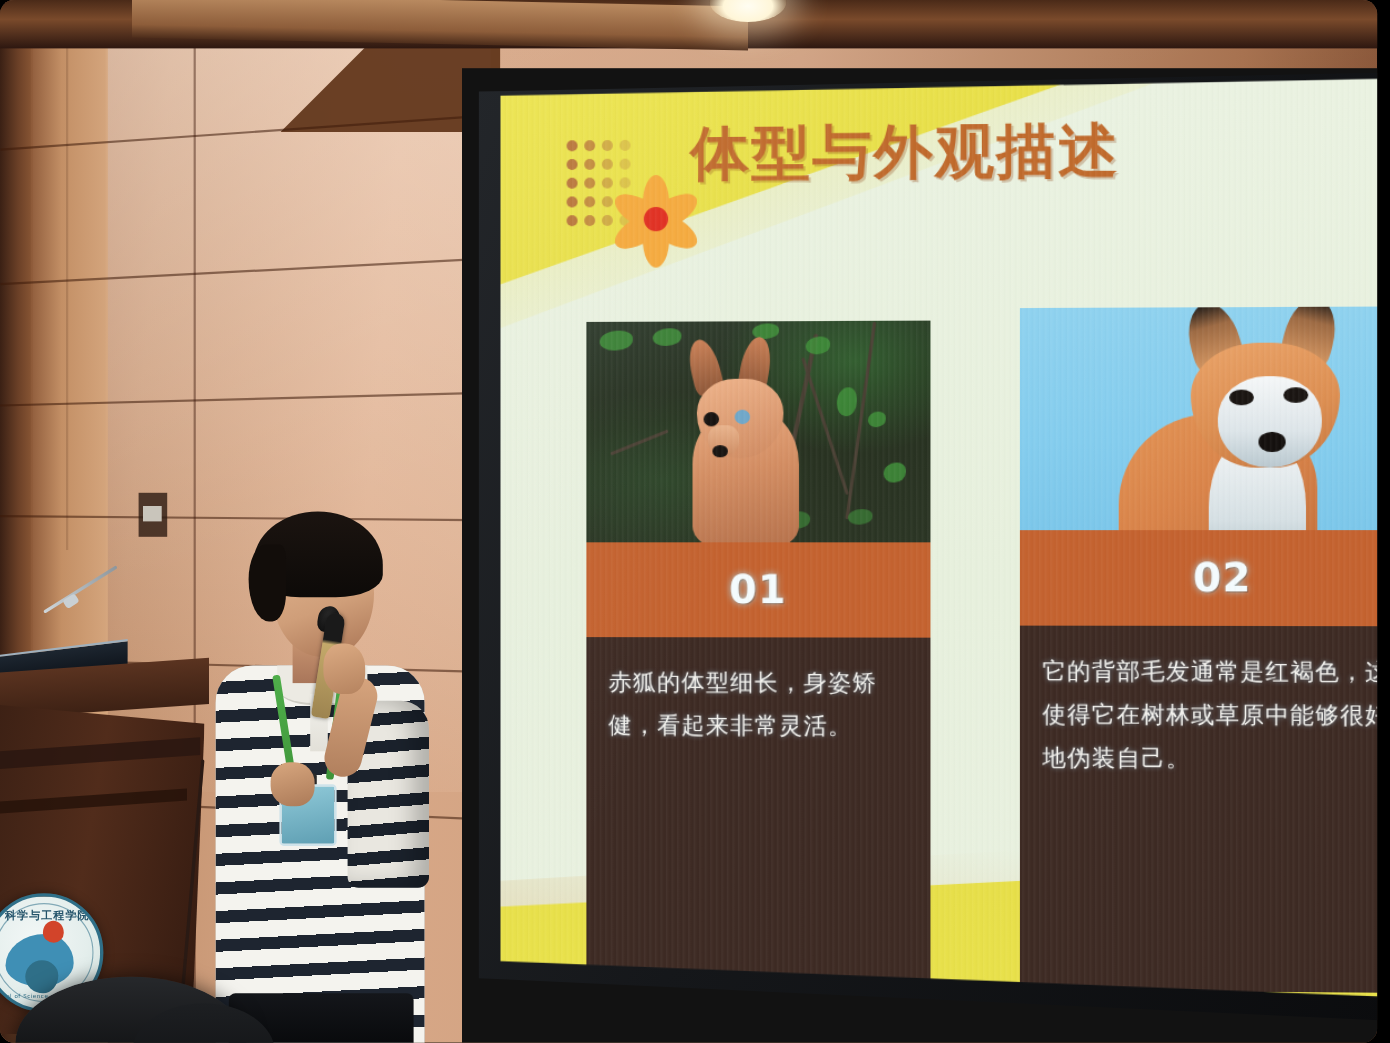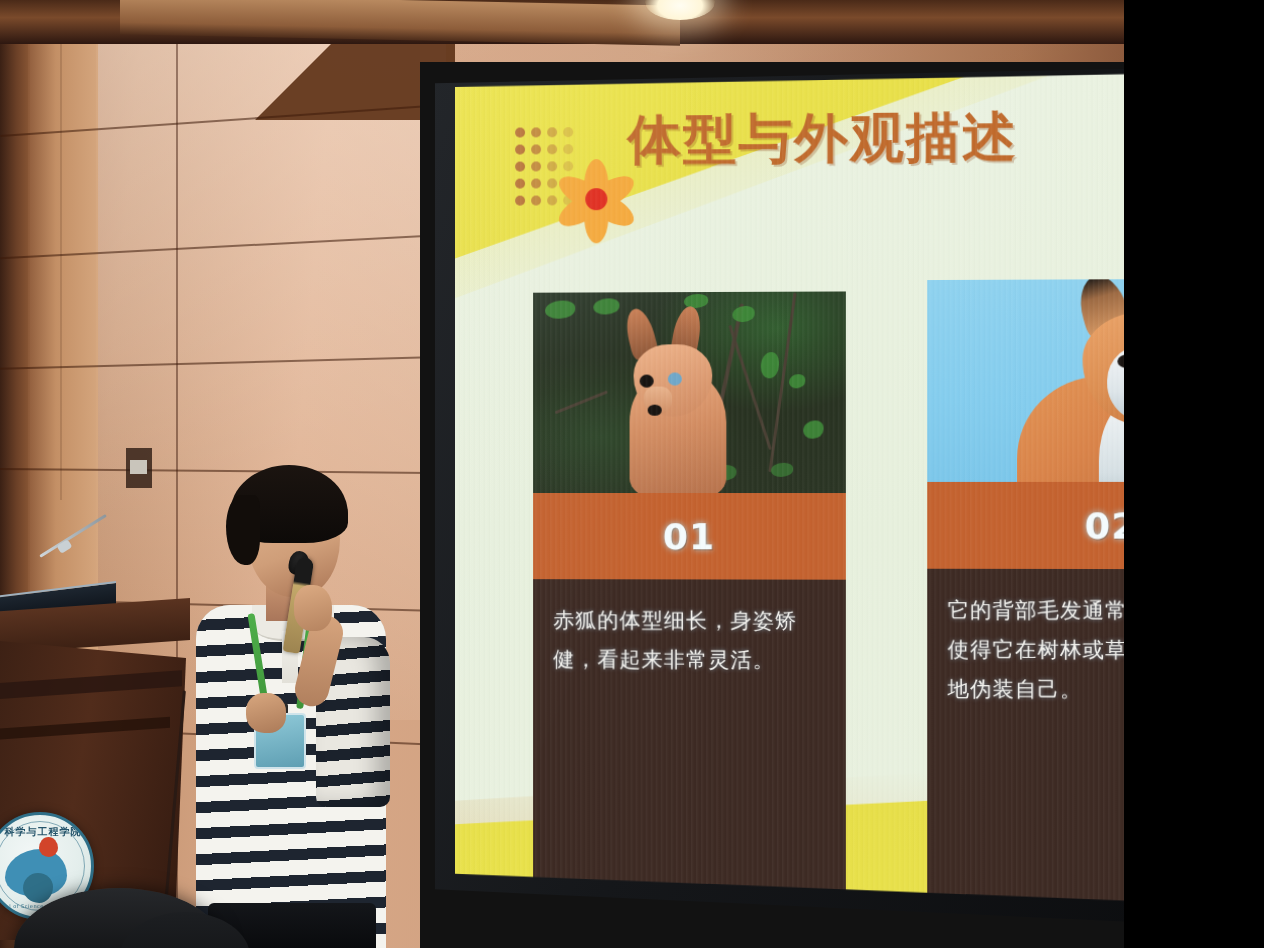--- a/index.html
+++ b/index.html
@@ -1,19 +1,19 @@
 <!DOCTYPE html>
 <html><head>
 <meta charset="utf-8">
 <style>
   * { margin:0; padding:0; box-sizing:border-box; }
   html,body { width:1264px; height:948px; overflow:hidden; background:#000; }
   body { font-family:"DejaVu Sans","Liberation Sans",sans-serif; }
 
-  #scene { position:relative; width:1124px; height:948px; overflow:hidden; }
+  #scene { position:relative; width:1252px; height:948px; overflow:hidden;border-radius:13px; }
 
   
   .wall {
     position:absolute; inset:0;
     background:
       linear-gradient(160deg, rgba(255,255,255,0.10) 0%, rgba(255,255,255,0.0) 42%),
       linear-gradient(95deg, #9a6443 0%, #c08f6c 12%, #d8a887 28%, #cfa080 55%, #a56f4c 85%, #78472c 100%);
   }
   
   .wall-col-left {

